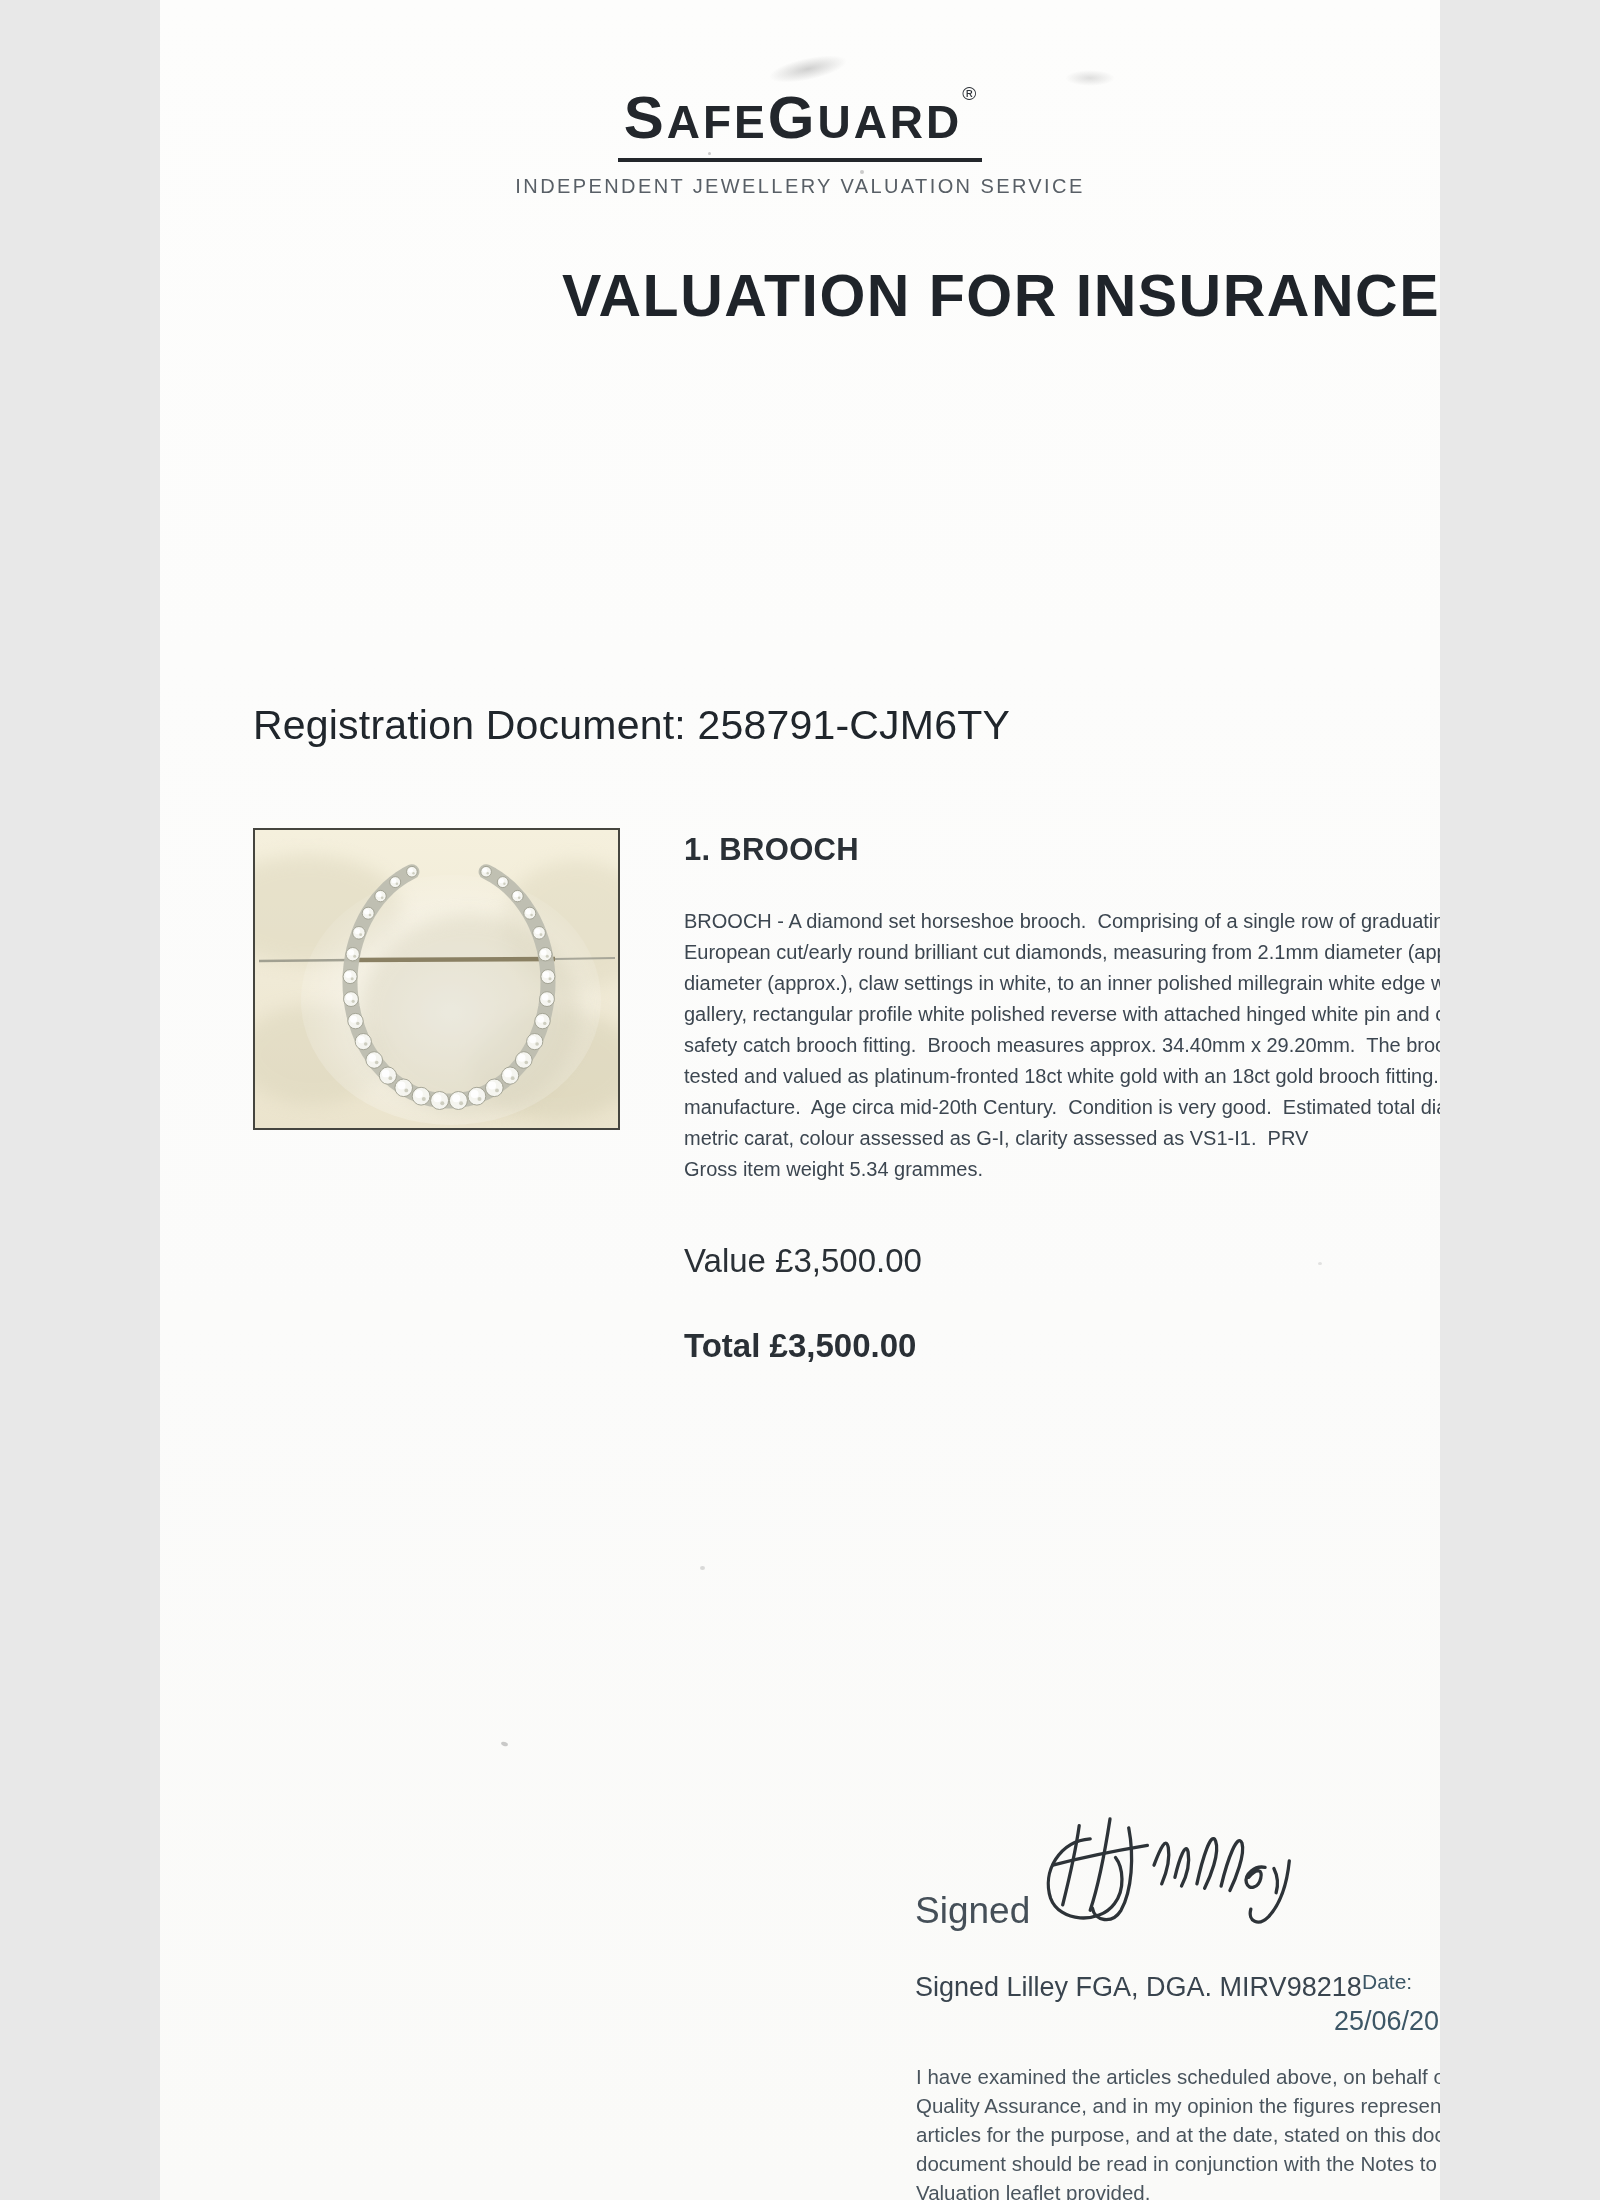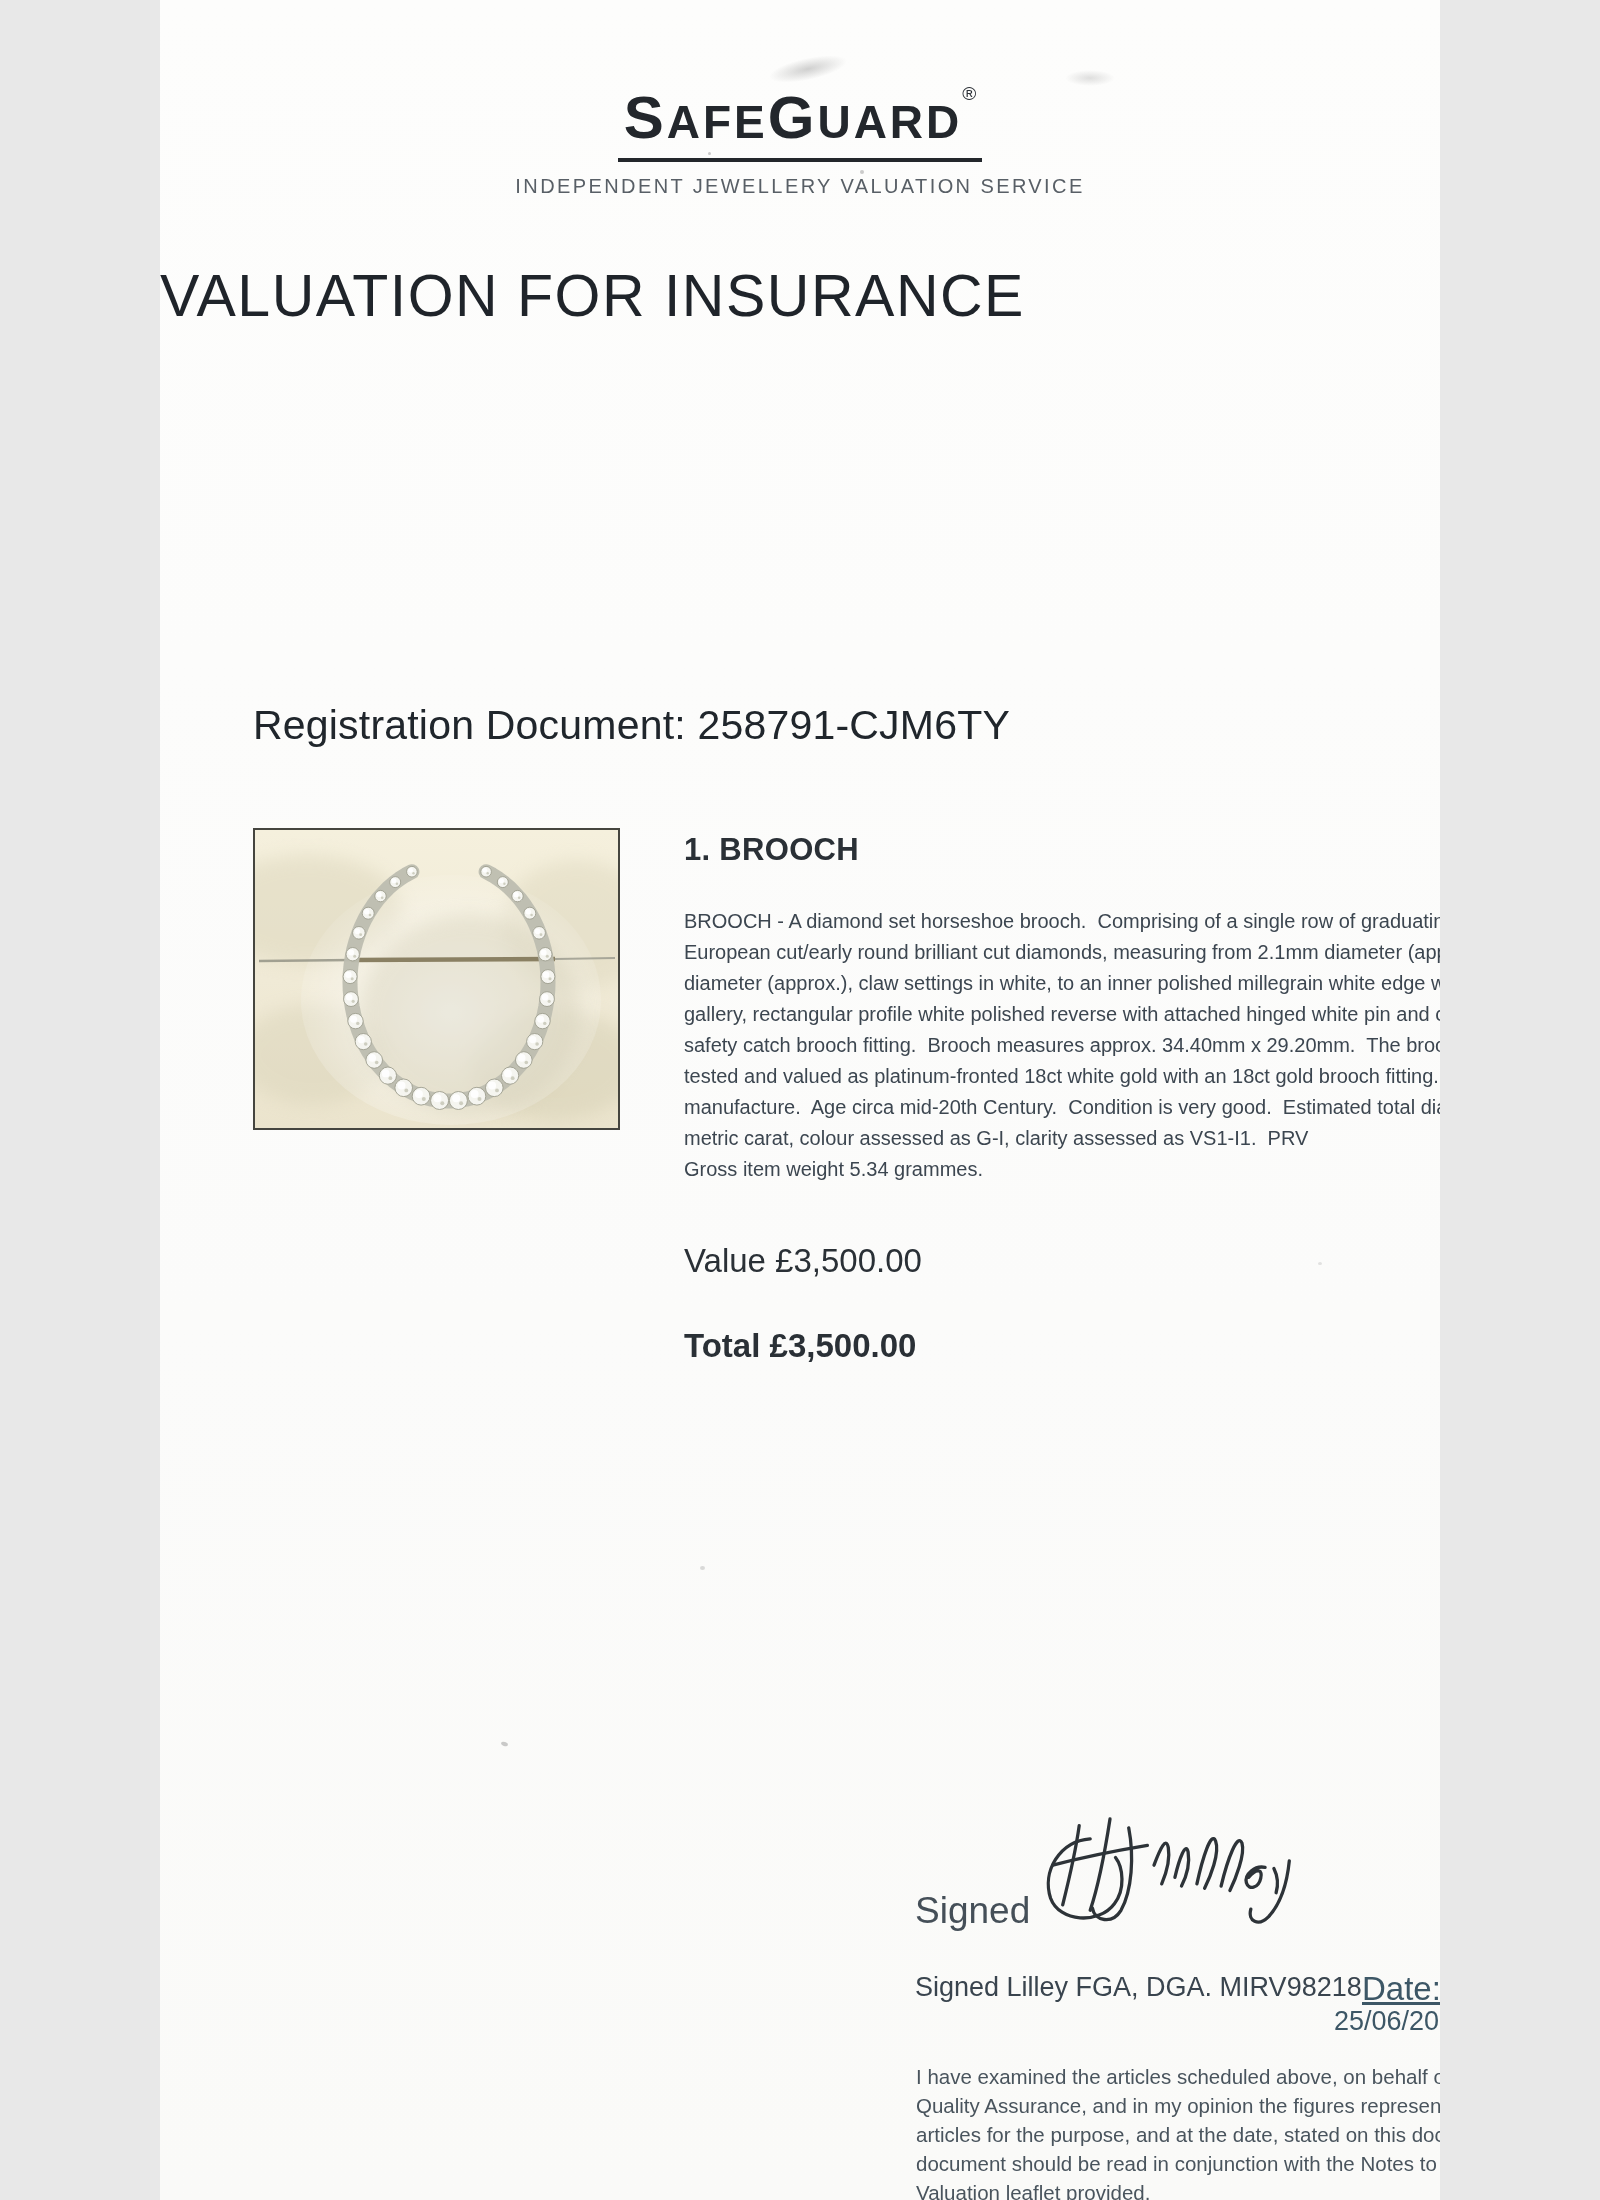--- a/index.html
+++ b/index.html
@@ -16,22 +16,22 @@
   .logo-block { position:absolute; top:84px; left:0; right:0; text-align:center; }
   .logo-line { display:inline-block; border-bottom:4px solid #23272c; padding:0 6px 10px 6px; white-space:nowrap; }
   .logo-text { color:#23272c; font-weight:600; letter-spacing:3px; line-height:1; }
   .logo-text .big { font-size:60px; }
   .logo-text .small { font-size:46px; }
   .logo-reg { font-size:19px; vertical-align:38px; font-weight:400; color:#2b3036; letter-spacing:0; }
   .tagline { margin-top:13px; font-size:20px; letter-spacing:2.4px; color:#585f66; }
 
   
   .doc-title {
-    position:absolute; top:262px; left:0; right:0; text-align:left;
-    font-size:59px; font-weight:400; letter-spacing:1.5px; color:#1f242a;
+    position:absolute; top:262px; left:0; right:0; text-align:right;
+    font-size:59px; font-weight:700; letter-spacing:1.5px; color:#1f242a;
   }
 
   
   .registration {
     position:absolute; left:93px; top:702px;
     font-size:41px; font-weight:500; color:#20262c; letter-spacing:0.2px;
   }
 
   
   .photo-frame {
@@ -45,21 +45,21 @@
   .item-heading { font-size:31px; font-weight:600; color:#2a3036; letter-spacing:0.3px; }
   .item-desc { margin-top:38px; font-size:20px; line-height:31px; color:#3c4650; white-space:pre-wrap; }
   .gross-line { font-size:20px; line-height:31px; color:#3c4650; }
   .value-line { margin-top:57px; font-size:33px; font-weight:400; color:#2a3036; }
   .total-line { margin-top:47px; font-size:33px; font-weight:600; color:#2a3036; }
 
   
   .signed-label { position:absolute; left:755px; top:1890px; font-size:37px; color:#454f58; }
   .signature-svg { position:absolute; left:862px; top:1796px; width:330px; height:145px; }
   .name-line { position:absolute; left:755px; top:1972px; font-size:27px; color:#39444e; }
-  .date-label { position:absolute; left:1202px; top:1970px; font-size:33px; color:#3d5766;text-decoration:underline; }
+  .date-label { position:absolute; left:1202px; top:1970px; font-size:21px; color:#3d5766; }
   .date-value { position:absolute; left:1174px; top:2006px; font-size:27px; color:#3d5766; }
 
   
   .footer-note {
     position:absolute; left:756px; top:2062px; width:695px;
     font-size:20.5px; line-height:29px; color:#49545d;
   }
 
   
   .artifact { position:absolute; pointer-events:none; }

